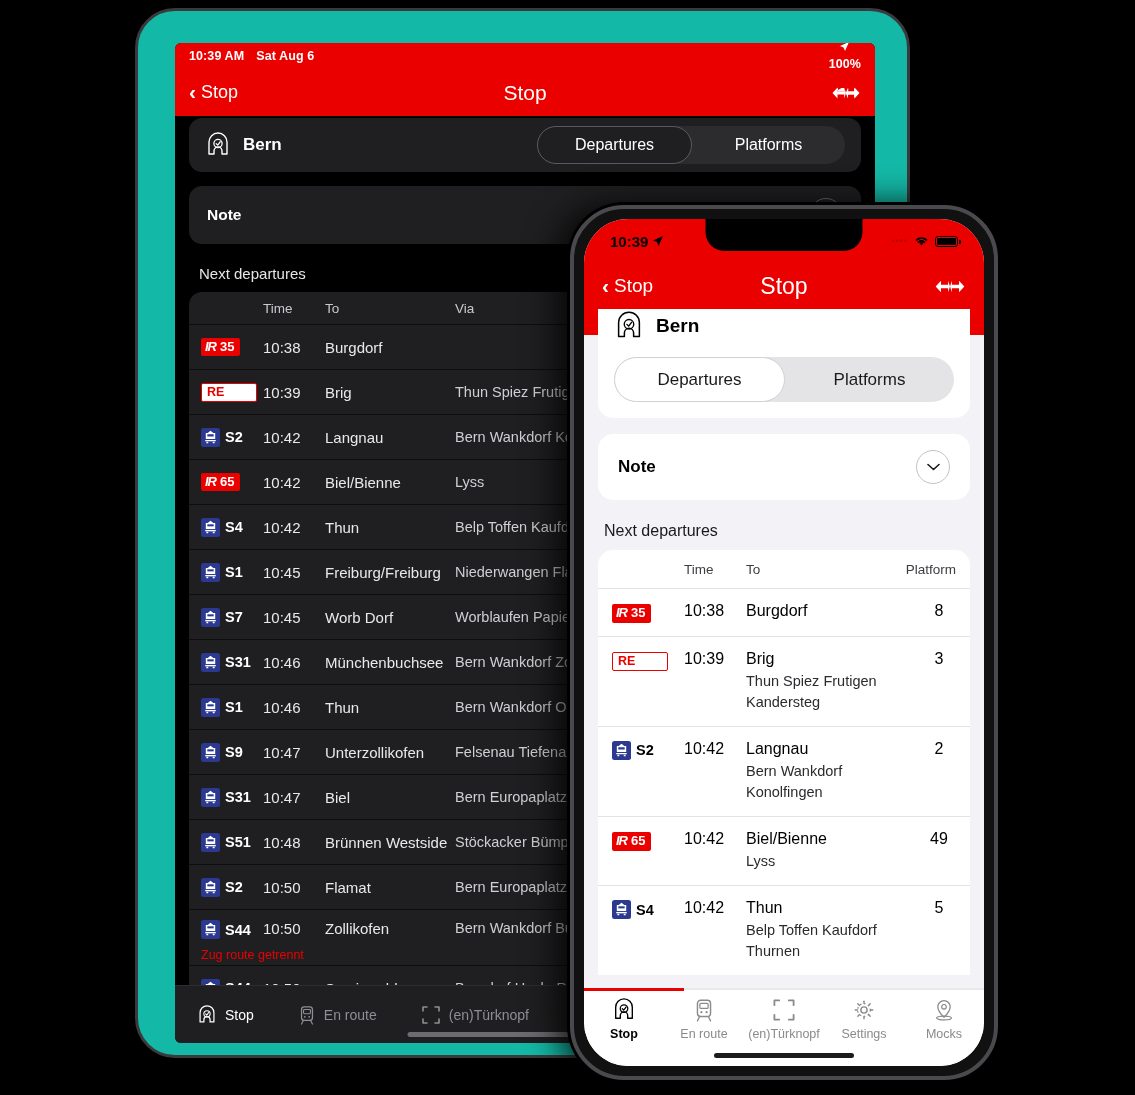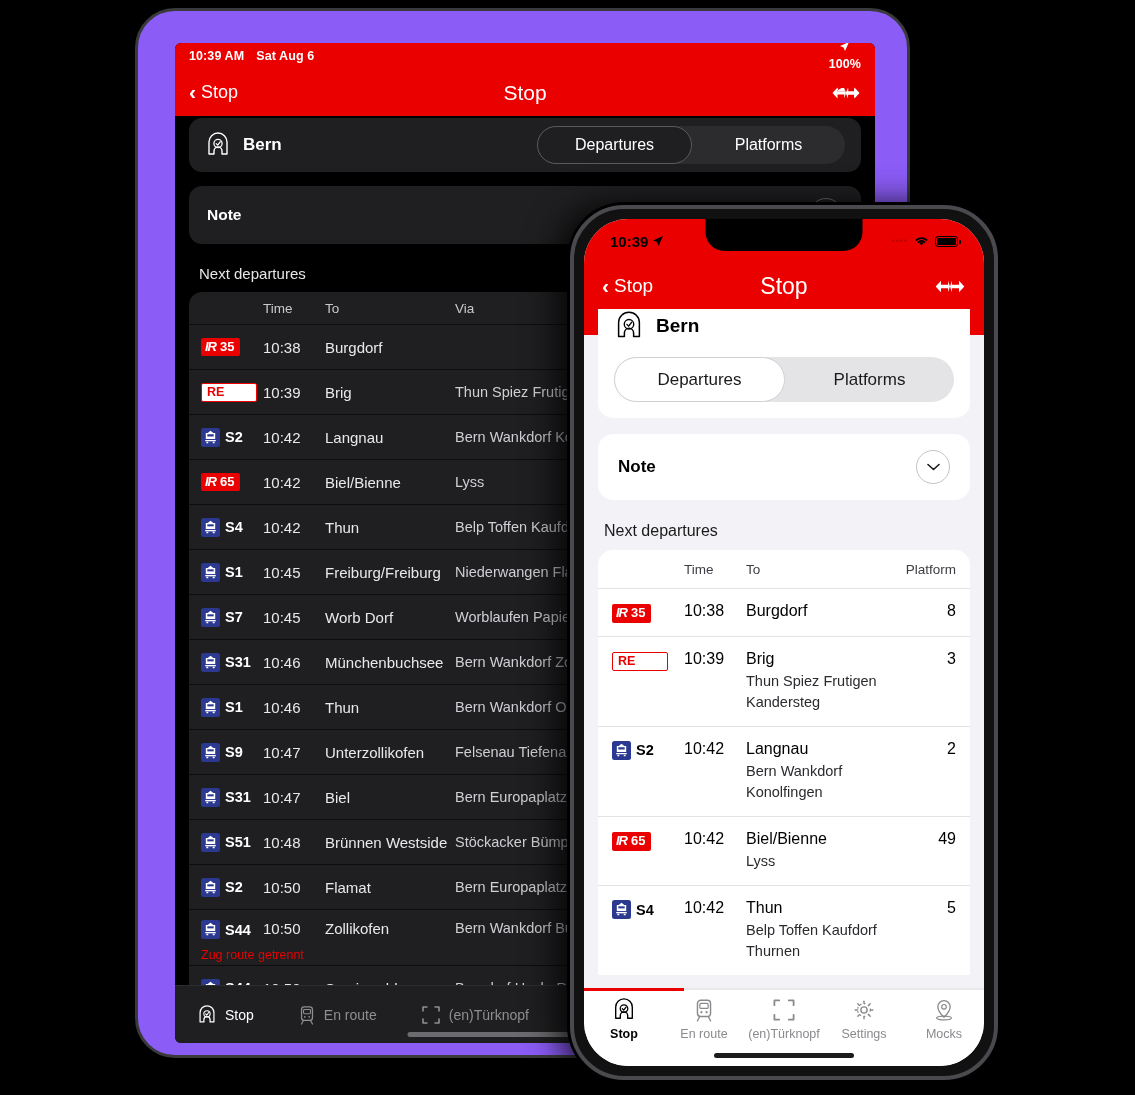--- a/index.html
+++ b/index.html
@@ -8,21 +8,21 @@
     background: #000;
     font-family: "Liberation Sans", sans-serif;
     overflow: hidden;
   }
   #stage { position: relative; width: 1135px; height: 1095px; background: #000; }
 
   
   #ipad {
     position: absolute; left: 135px; top: 8px;
     width: 775px; height: 1050px;
-    background: #8b5cf6;
+    background: #14b8a6;
     border-radius: 40px;
     border: 3px solid #3a3a3c;
     box-shadow: 0 0 0 2px #000;
   }
   #ipad-screen {
     position: absolute; left: 37px; top: 32px;
     width: 700px; height: 1000px;
     background: #000;
     border-radius: 6px;
     overflow: hidden;
@@ -209,21 +209,21 @@
   .ph-thead { display: flex; align-items: center; height: 38px; padding: 0 14px; font-size: 13.5px; color: #3c3c43; }
   .ph-row {
     display: flex; align-items: flex-start; padding: 13px 14px 13px;
     border-top: 1px solid #e3e3e6; font-size: 16px; color: #000;
   }
   .p-badge { width: 72px; flex: none; padding-top: 1px; }
   .p-time  { width: 62px; flex: none; }
   .p-to    { flex: 1; }
   .p-to .dest { display: block; }
   .p-to .via { display: block; font-size: 14.5px; color: #2b2b2f; margin-top: 3px; line-height: 1.45; }
-  .p-plat  { width: 34px; flex: none; text-align: right; margin-left: 37px; }
+  .p-plat  { width: 34px; flex: none; text-align: center; margin-left: 37px; }
   .ph-thead .p-badge, .ph-thead .p-time, .ph-thead .p-to, .ph-thead .p-plat { color:#3c3c43; font-size:13.5px; }
   .badge-s-ph .sl { color: #000; }
 
   .ph-tabbar {
     background: #fff; height: 78px; display: flex; align-items: flex-start;
     padding-top: 8px; border-top: 2px solid #e9e9ec; position: relative;
   }
   .ph-tabbar::before {
     content:""; position:absolute; left:0; top:-2px; width:100px; height:3px; background:#eb0000;
   }

